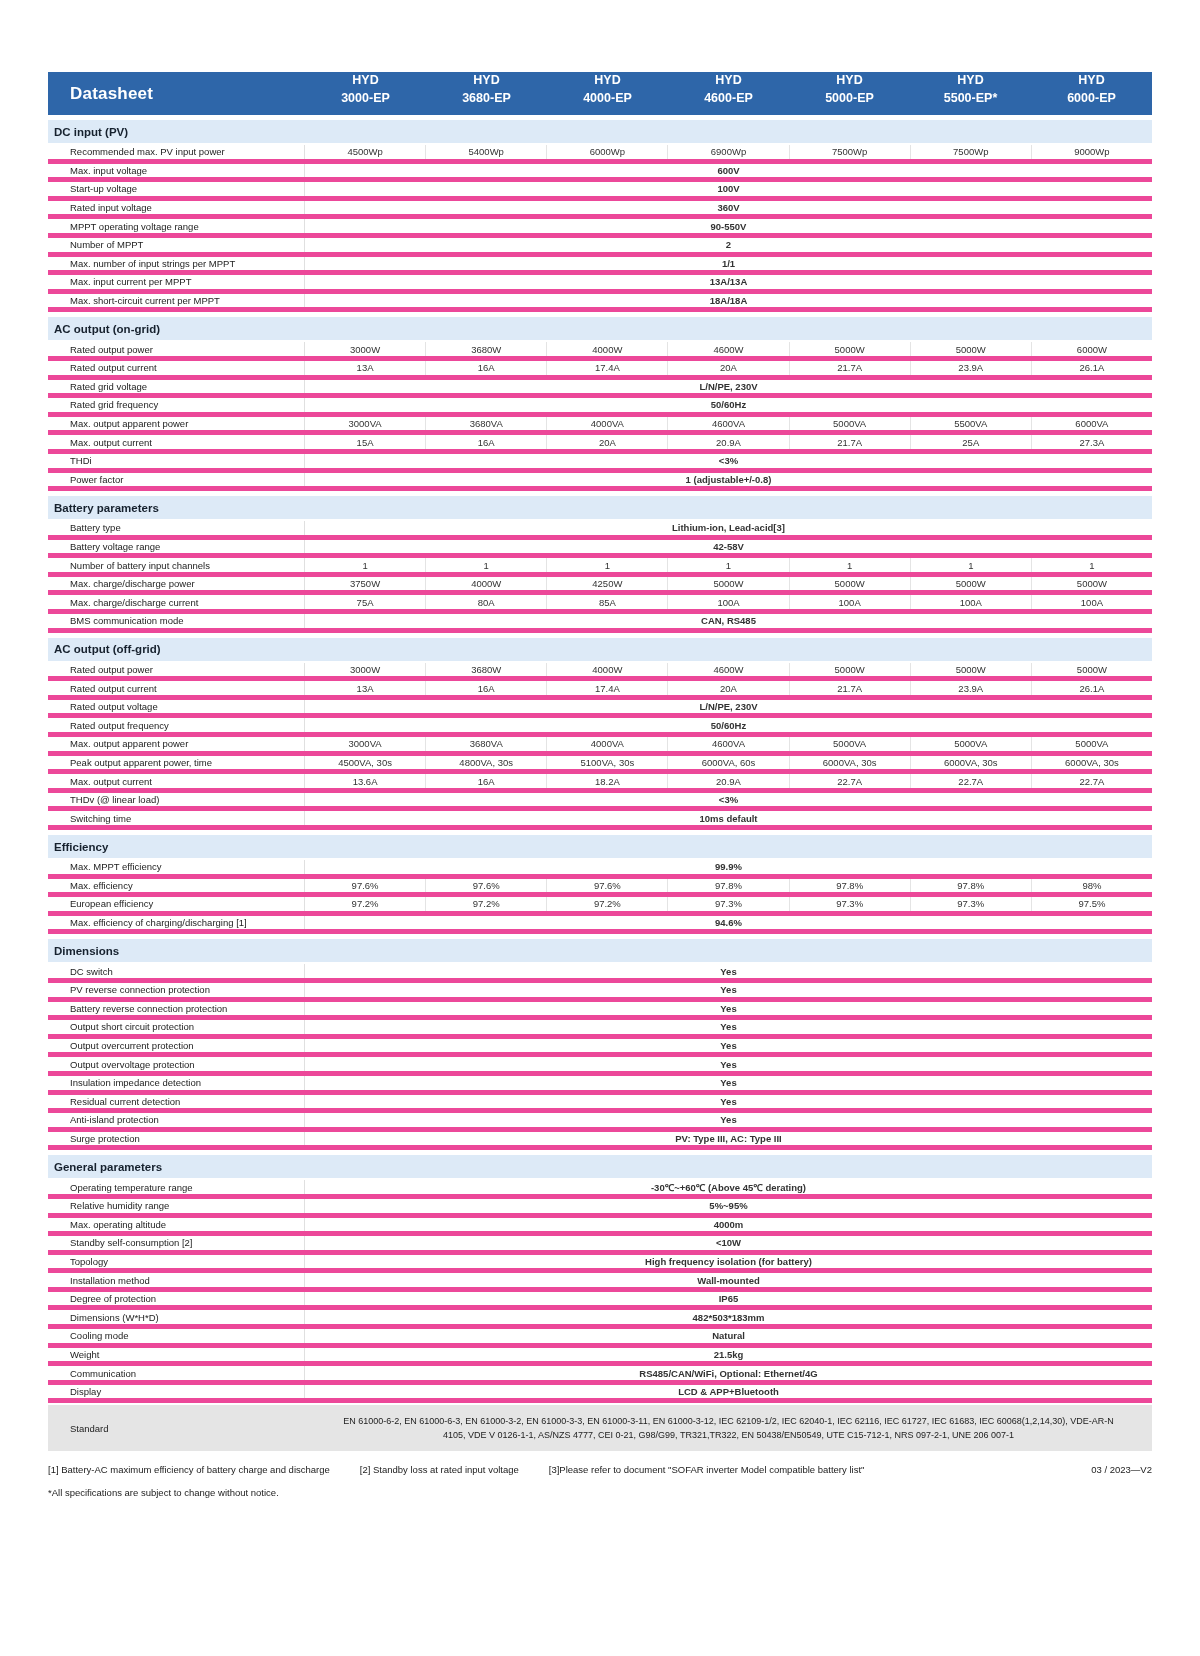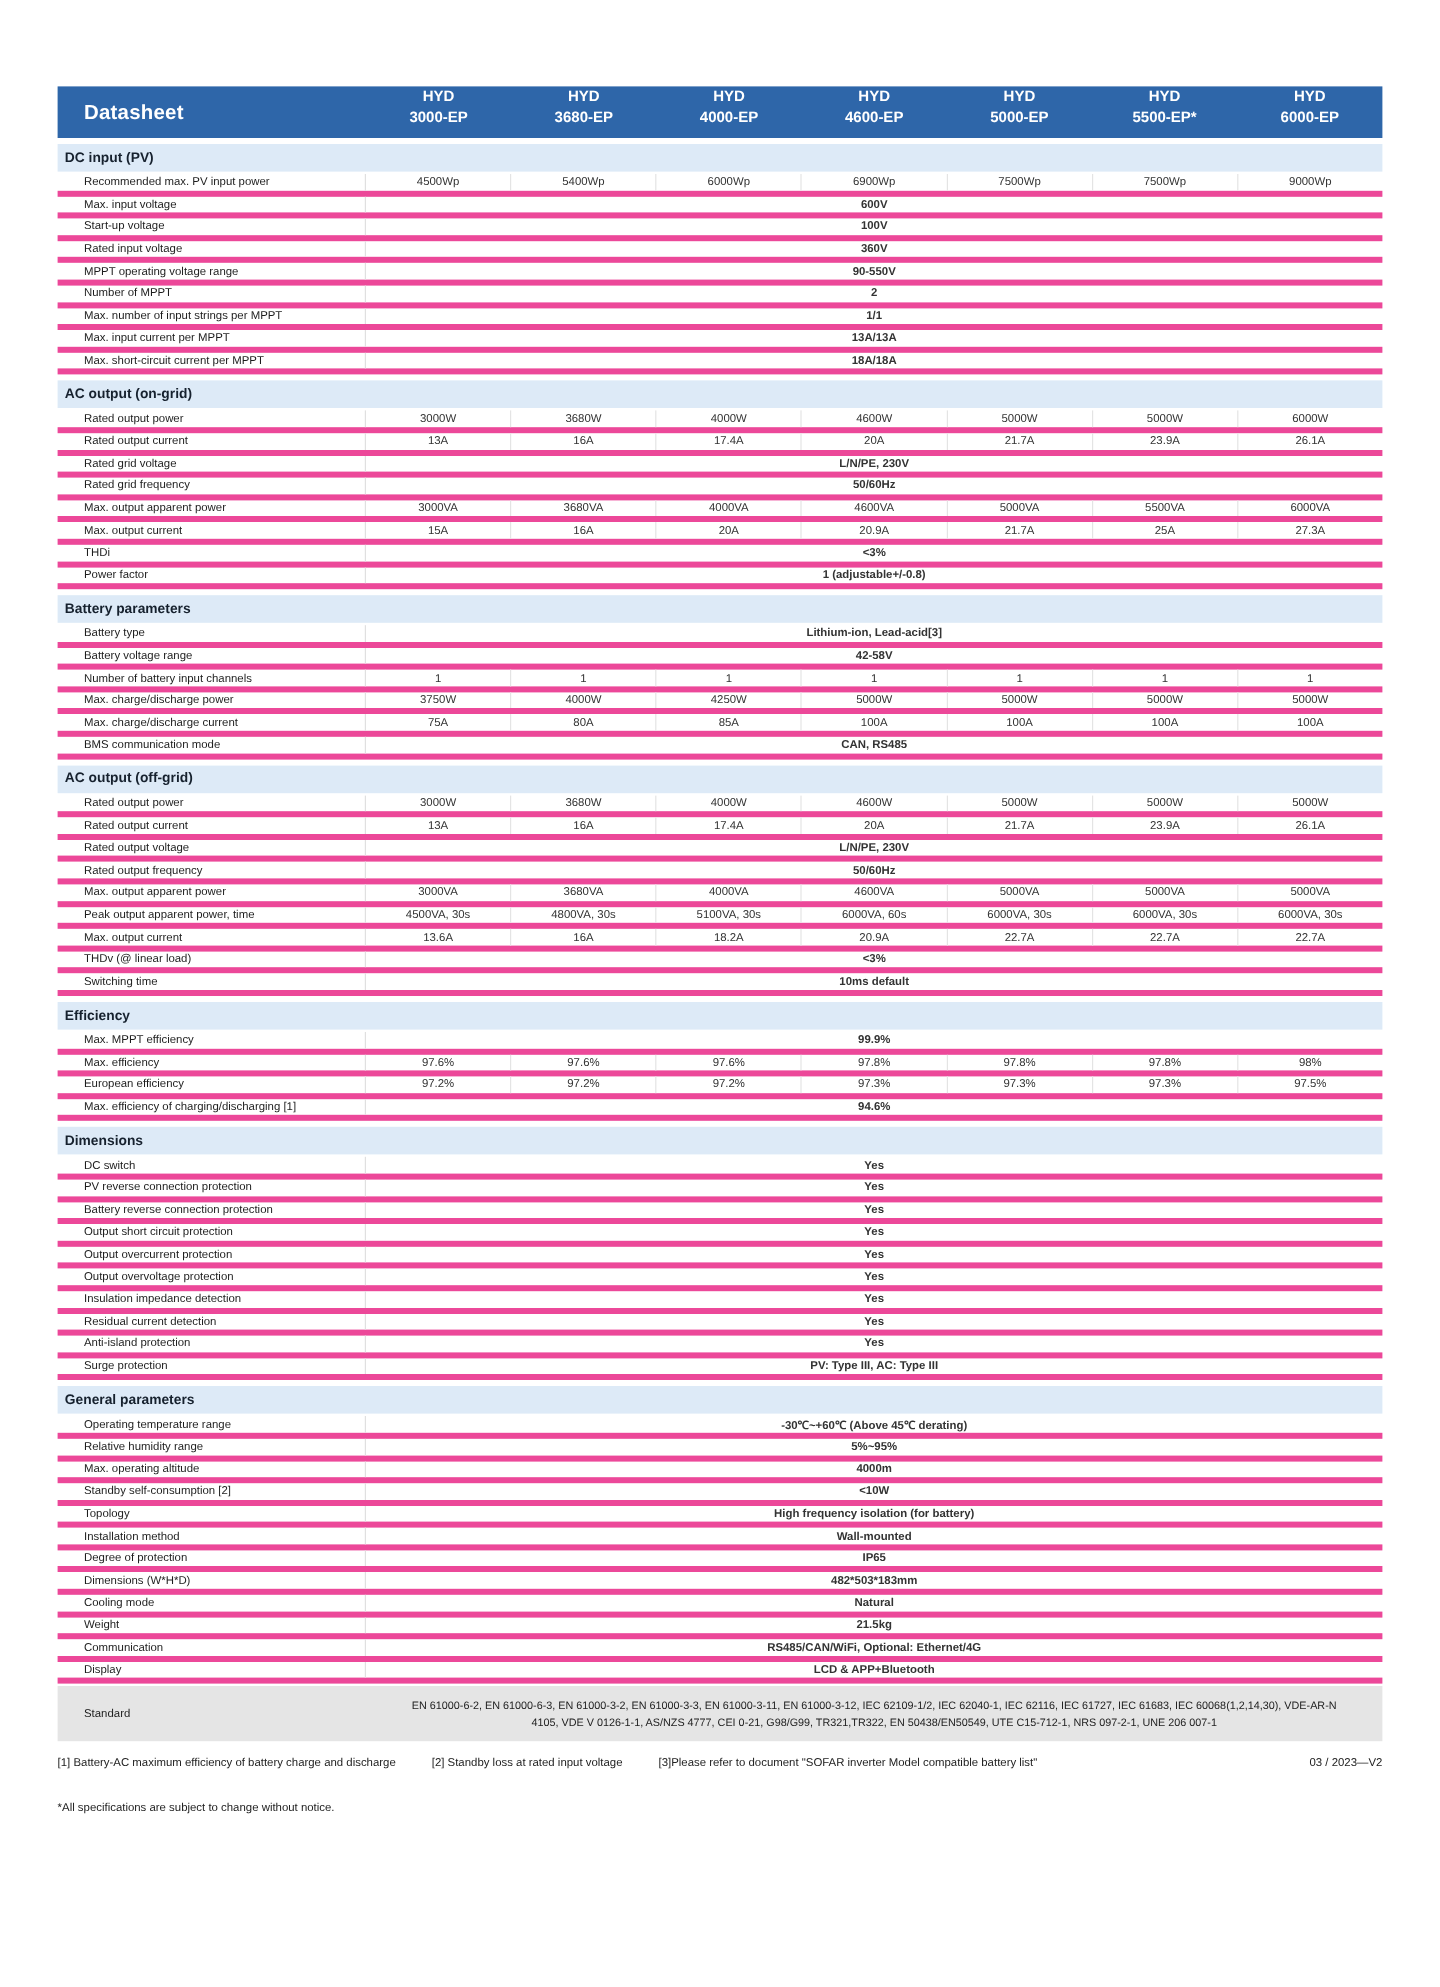--- a/index.html
+++ b/index.html
@@ -91,21 +91,21 @@
 
   
   .footnotes {
     display: flex; align-items: center;
     margin-top: 13px;
     font-size: 9.5px; color: #222;
   }
   .footnotes .fn { margin-right: 30px; }
   .footnotes .version { margin-left: auto; margin-right: 0; }
   .allspec {
-    margin-top: 26px;
+    margin-top: 12px;
     font-size: 9.5px; color: #222;
   }
 </style>
 </head>
 <body>
 
 <div class="page">
 
   <header class="topbar">
     <div class="title">Datasheet</div>

